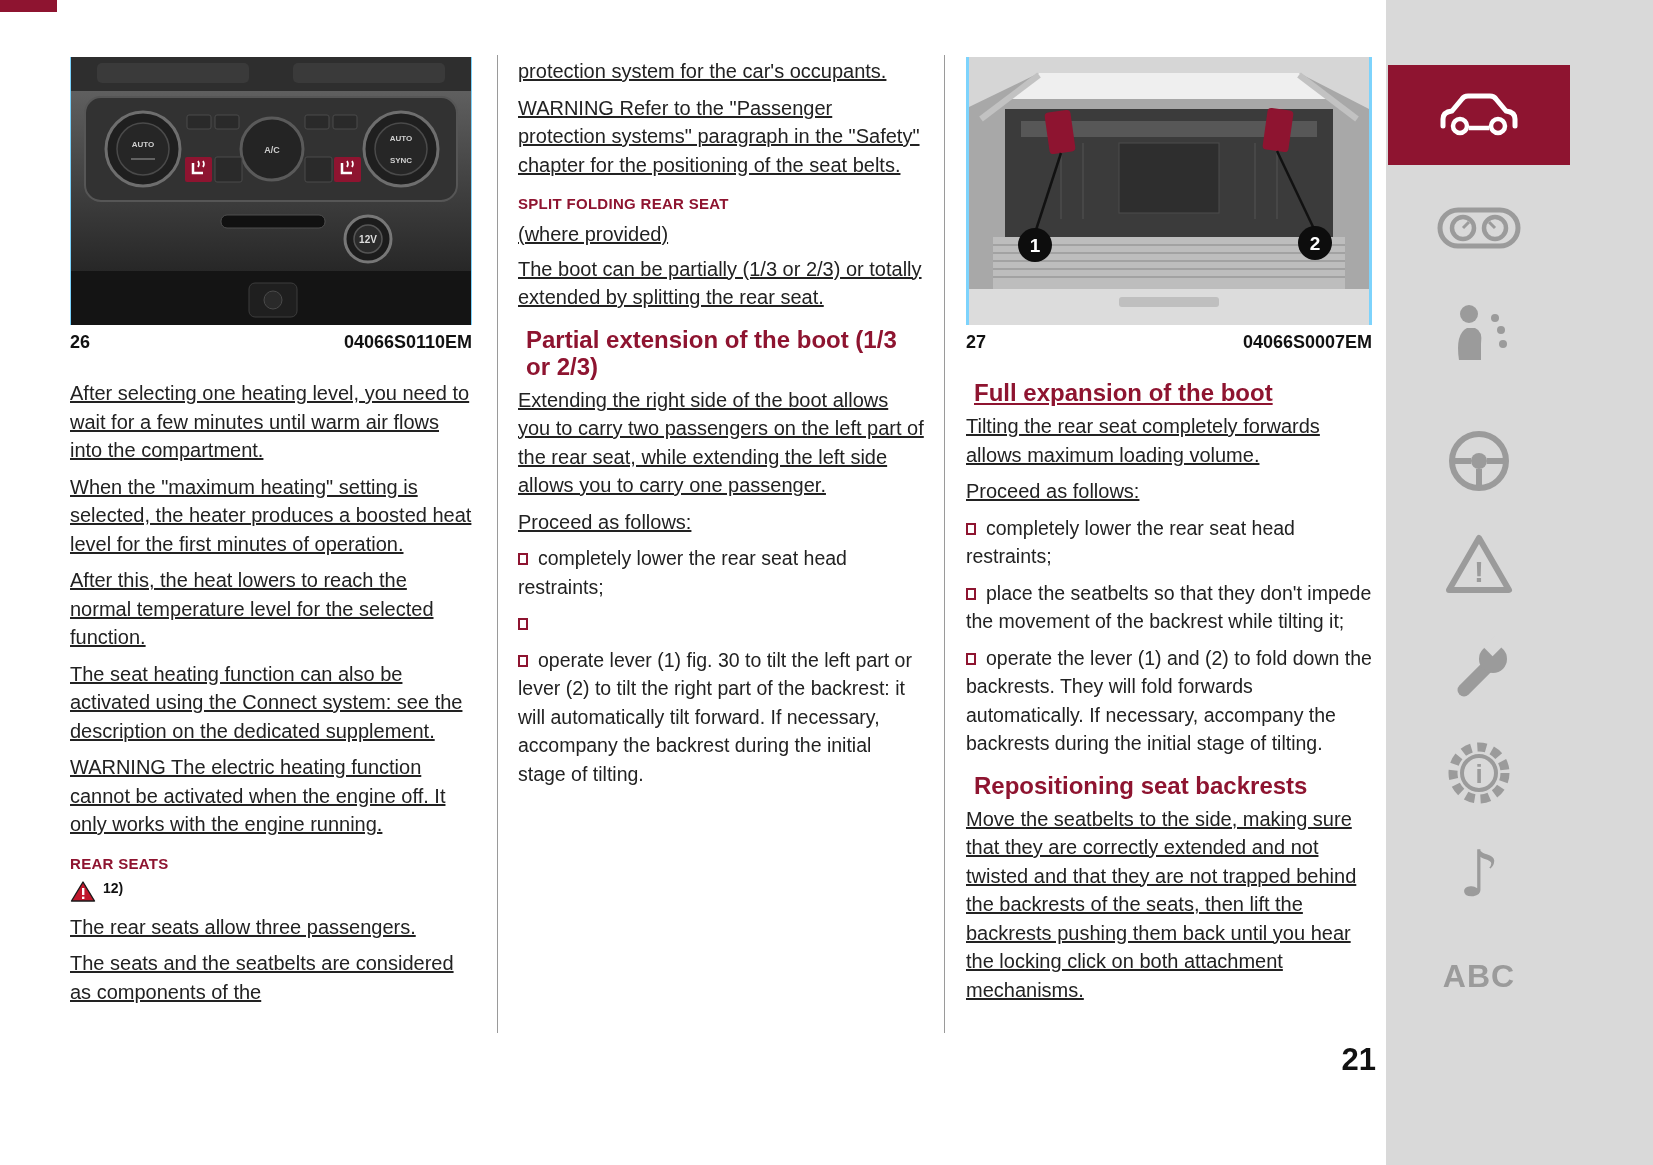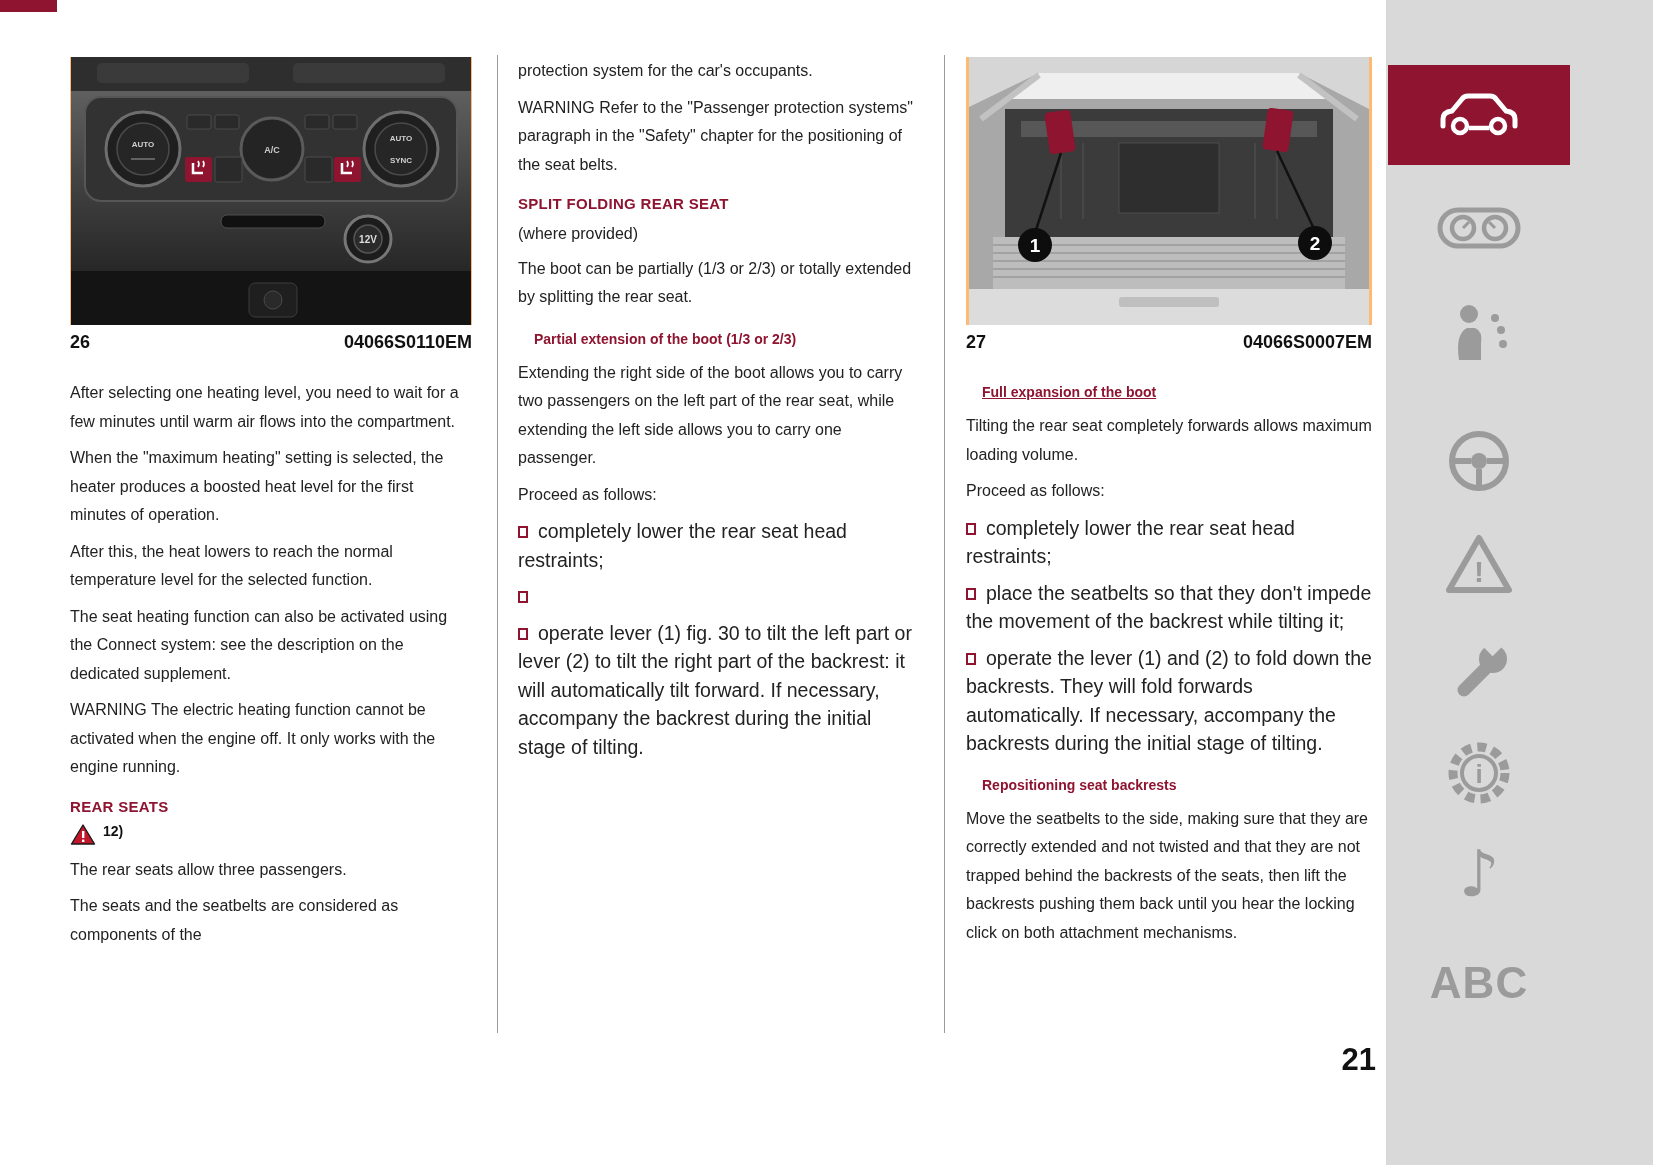--- a/index.html
+++ b/index.html
@@ -4,42 +4,42 @@
 <style>
   :root { --accent:#8e1430; --icon:#9b9b9b; --sidebar:#d9d9d9; }
   * { box-sizing:border-box; }
   html,body { margin:0; padding:0; background:#ffffff; }
   body { font-family:"Liberation Sans", sans-serif; color:#1f1f1f; }
   .page { position:relative; width:1653px; height:1165px; background:#fff; overflow:hidden; }
 
   .corner-accent { position:absolute; left:0; top:0; width:57px; height:12px; background:var(--accent); }
 
   .col { position:absolute; top:57px; }
-  .figure { width:100%; height:268px; overflow:hidden; background:#fdba74; }
+  .figure { width:100%; height:268px; overflow:hidden; background:#7dd3fc; }
   .figure svg { display:block; }
   .figcap { display:flex; justify-content:space-between; font-size:18px; font-weight:bold; color:#111; margin-top:7px; }
   .text-block { margin-top:26px; }
 
-  p.bt { font-size:16px; line-height:28.5px; margin:0 0 8px 0; color:#222; }
+  p.bt { font-size:20px; line-height:28.5px; margin:0 0 8px 0; color:#222;text-decoration:underline; }
   .h-section { color:var(--accent); font-size:15px; font-weight:bold; letter-spacing:.3px; margin:16px 0 8px 0; }
-  .h-sub { color:var(--accent); font-size:14px; font-weight:bold; line-height:27px; margin:14px 0 6px 16px; }
+  .h-sub { color:var(--accent); font-size:24px; font-weight:bold; line-height:27px; margin:14px 0 6px 8px; }
   .bullet { font-size:19.5px; line-height:28.5px; margin:0 0 8px 0; color:#222; }
   .sq { display:inline-block; width:10px; height:12px; border:2.5px solid var(--accent); margin-right:10px; }
 
   .vline { position:absolute; top:55px; width:1px; height:978px; background:#9a9a9a; }
 
   .warnrow { display:flex; gap:7px; margin:4px 0 10px 0; }
   .warnref { font-size:14px; font-weight:bold; color:#111; }
 
   .sidebar { position:absolute; top:0; right:0; width:267px; height:1165px; background:var(--sidebar); }
   .active-box { position:absolute; left:2px; top:65px; width:182px; height:100px; background:var(--accent);
                 display:flex; align-items:center; justify-content:center; }
   .icon-slot { position:absolute; left:0; width:186px; display:flex; justify-content:center; }
   .music-note { font-size:64px; line-height:64px; color:var(--icon); font-family:"DejaVu Sans", sans-serif; }
-  .abc { font-size:44px; font-weight:bold; letter-spacing:1px; color:var(--icon); }
+  .abc { font-size:32px; font-weight:bold; letter-spacing:1px; color:var(--icon); }
 
   .pagenum { position:absolute; left:1322px; top:1042px; width:54px; text-align:right;
              font-size:31px; font-weight:bold; color:#111; }
 
   svg text { font-family:"Liberation Sans", sans-serif; }
   .accent-fill { fill:var(--accent); }
 </style>
 </head>
 <body>
 

